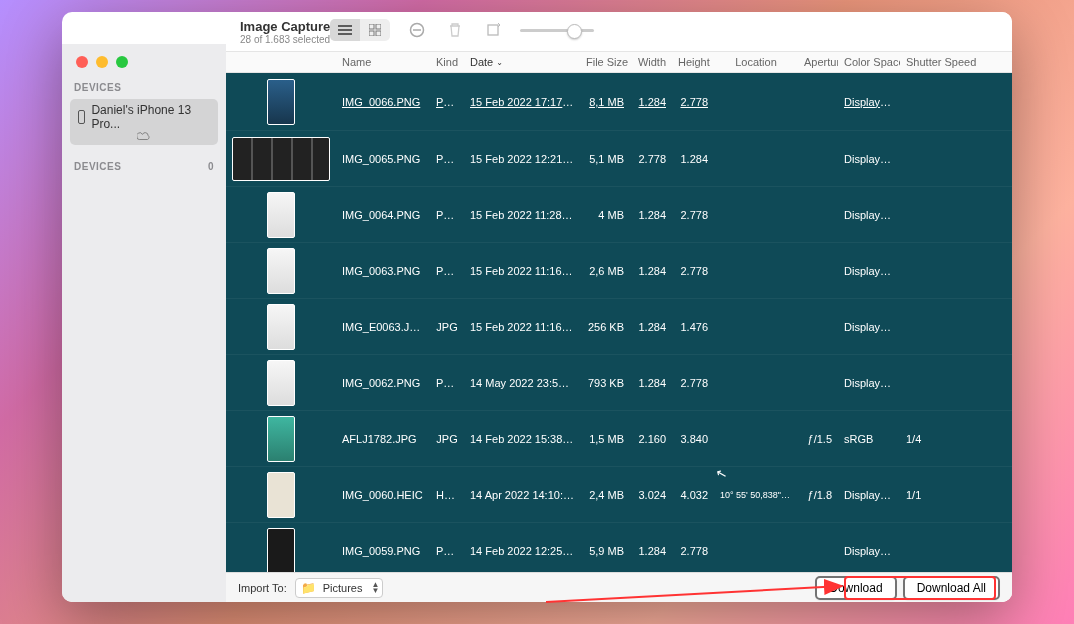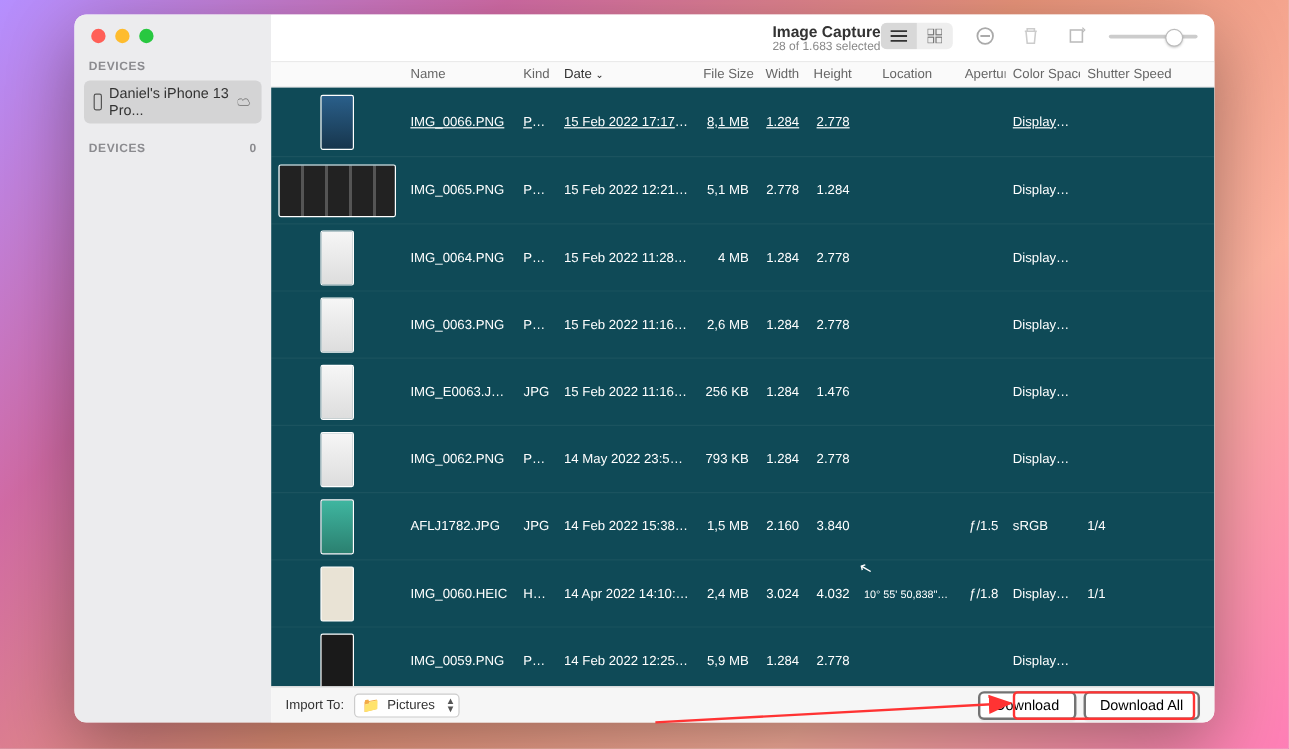--- a/index.html
+++ b/index.html
@@ -6,39 +6,39 @@
 body {
   width: 1074px; height: 624px;
   background: linear-gradient(135deg, #b58fff 0%, #d16ba5 25%, #e8947a 50%, #ffb3a0 75%, #ff7fb7 100%);
   overflow: hidden; position: relative;
 }
 .window {
   position: absolute; left: 62px; top: 12px; width: 950px; height: 590px;
   background: #fff; border-radius: 10px; box-shadow: 0 20px 60px rgba(0,0,0,.35);
   display: flex; flex-direction: column; overflow: hidden;
 }
-.sidebar { width: 164px; background: #ececee; display: flex; flex-direction: column; }
+.sidebar { width: 164px; background: #ececee; display: flex; flex-direction: column; margin-top: 32px; }
 .traffic-lights { display: flex; gap: 8px; padding: 12px 0 0 14px; }
 .traffic { width: 12px; height: 12px; border-radius: 50%; }
 .red { background: #ff5f57; } .yellow { background: #febc2e; } .green { background: #28c840; }
 .section-hdr {
   font-size: 10px; font-weight: 600; color: #8b8b8f; letter-spacing: .5px;
   padding: 14px 12px 4px 12px; display: flex; justify-content: space-between;
 }
 .device-item {
   display: flex; align-items: center; justify-content: space-between;
   background: rgba(0,0,0,.10); border-radius: 5px; margin: 2px 8px;
-  padding: 4px 8px; font-size: 12px; color: #333;
+  padding: 4px 8px; font-size: 12px; color: #333; flex-direction: column;
 }
 .device-item .left { display: flex; align-items: center; gap: 6px; }
 .cloud-icon { width: 14px; height: 10px; }
 .phone-icon { width: 8px; height: 14px; border: 1.2px solid #555; border-radius: 2px; }
 .content { flex: 1; display: flex; flex-direction: column; background: #fff; }
 .topbar {
-  height: 40px; display: flex; align-items: flex-start; justify-content: flex-end;
+  height: 40px; display: flex; align-items: flex-start; justify-content: flex-start;
   padding: 7px 14px 0 14px; border-bottom: 1px solid #e5e5e5;
 }
 .app-title { font-size: 13px; font-weight: 600; color: #333; }
 .selection-count { font-size: 10px; color: #888; }
 .toolbar { display: flex; align-items: center; gap: 16px; }
 .tool-group { display: flex; background: #eee; border-radius: 5px; overflow: hidden; }
 .tool-btn { width: 30px; height: 22px; display: flex; align-items: center; justify-content: center; color: #555; }
 .tool-btn.active { background: #d8d8d8; }
 .icon-btn { width: 22px; height: 22px; display: flex; align-items: center; justify-content: center; color: #aaa; }
 .slider { width: 74px; height: 3px; background: #ccc; border-radius: 2px; position: relative; }

